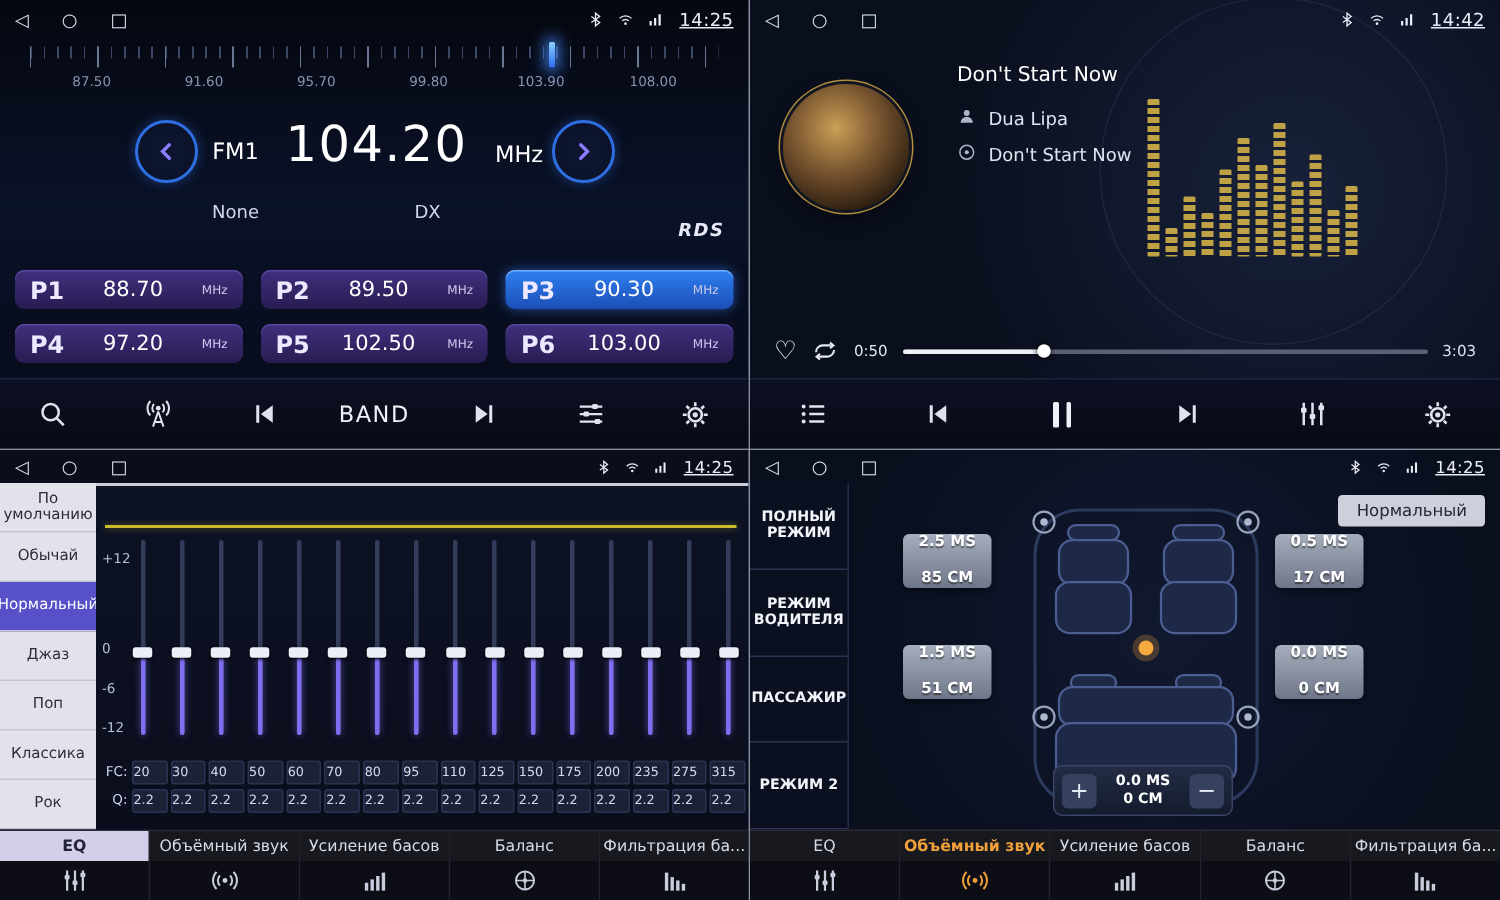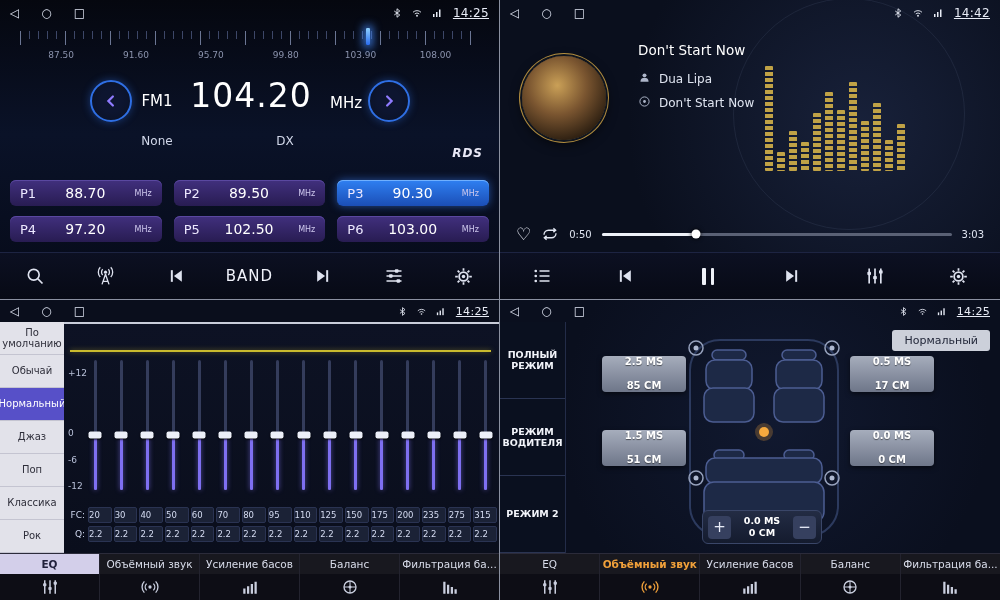--- a/index.html
+++ b/index.html
@@ -67,21 +67,21 @@
   .dx-label { position:absolute; left:250px; top:60px; width:70px; text-align:center; font-size:12px; color:#d2d8ea; }
   .rds-badge { position:absolute; right:16px; top:72px; font-size:12px; font-weight:bold;
     font-style:italic; letter-spacing:1px; color:#e8e8f6; }
   .presets { margin:14px 10px 0; display:grid; grid-template-columns:repeat(3,1fr);
     gap:10px 12px; flex:0 0 auto; }
   .preset { height:26px; border-radius:6px; display:flex; align-items:center;
     justify-content:space-between; padding:0 10px; cursor:pointer;
     background:linear-gradient(180deg,#41307e,#281c52); box-shadow:inset 0 1px 0 #5a48a0; }
   .preset.active { background:linear-gradient(180deg,#2f80f2,#1b4eb6);
     box-shadow:0 0 8px rgba(60,130,255,.55), inset 0 1px 0 #6fb0ff; }
-  .preset .pid { font-size:13px; font-weight:normal; color:#ece8ff; }
+  .preset .pid { font-size:16px; font-weight:bold; color:#ece8ff; }
   .preset .pfreq { font-size:14px; color:#fff; }
   .preset .punit { font-size:8px; color:#cfc9ee; }
 
   
   .q-player { display:flex; flex-direction:column;
     background:radial-gradient(circle at 72% 42%, #18213a 0%, #0a0f1d 58%); }
   .player-content { position:relative; flex:1; min-height:0; }
   .deco-circle { position:absolute; left:233px; top:-28px; width:232px; height:232px;
     border:1px solid rgba(150,170,210,.10); border-radius:50%; }
   .album { position:absolute; left:22px; top:30px; width:84px; height:84px; border-radius:50%;
@@ -142,21 +142,21 @@
   .sur-side { width:66px; background:#0a101f; border-right:1px solid #232c48;
     display:flex; flex-direction:column; flex:0 0 auto; }
   .sur-side .item { flex:1; display:flex; align-items:center; justify-content:center; text-align:center;
     font-size:9.5px; font-weight:bold; color:#f2f4fa; border-bottom:1px solid #2a3452;
     padding:1px 3px; line-height:1.2; cursor:pointer; }
   .sur-main { flex:1; position:relative; }
   .profile-btn { position:absolute; top:8px; right:10px; background:#ccd0da; color:#23283a;
     font-size:11px; padding:4px 12px; border-radius:3px; border:none; cursor:pointer;
     font-family:inherit; }
   .car { position:absolute; left:114px; top:6px; }
-  .valbox { position:absolute; width:84px; height:36px; border-radius:4px; cursor:pointer;
+  .valbox { position:absolute; width:59px; height:36px; border-radius:4px; cursor:pointer;
     background:linear-gradient(180deg,#a6adbc,#6e7689); box-shadow:0 2px 5px rgba(0,0,0,.5);
     display:flex; flex-direction:column; align-items:center; justify-content:center;
     color:#fff; font-size:10px; font-weight:bold; line-height:1.25; text-shadow:0 1px 1px rgba(0,0,0,.5);gap:12px; }
   .vb-fl { left:36px; top:34px; } .vb-fr { left:284px; top:34px; }
   .vb-rl { left:36px; top:108px; } .vb-rr { left:284px; top:108px; }
   .delay-ctl { position:absolute; left:136px; top:188px; width:120px; height:34px;
     background:linear-gradient(180deg,#232c44,#141b2e); border:1px solid #3a4668; border-radius:6px;
     display:flex; align-items:center; justify-content:space-between; padding:0 5px; }
   .ctl-btn { width:23px; height:23px; border-radius:4px; background:#36405f; color:#e8ecf8;
     display:flex; align-items:center; justify-content:center; font-size:15px; cursor:pointer;
@@ -720,20 +720,21 @@
             </svg>
           </span>
         <span class="time">14:25</span>
       </div>
     </div>
 
     <div class="sur-body">
       <aside class="sur-side">
         <div class="item">ПОЛНЫЙ РЕЖИМ</div>
         <div class="item">РЕЖИМ ВОДИТЕЛЯ</div>
+        <div class="item">ПАССАЖИР</div>
         <div class="item">РЕЖИМ 2</div>
       </aside>
 
       <div class="sur-main">
         <button class="profile-btn">Нормальный</button>
 
         <svg class="car" width="168" height="218" viewBox="0 0 168 218">
           <rect x="10" y="12" width="148" height="196" rx="30" fill="none" stroke="#2c3a5e" stroke-width="2"></rect>
           <g fill="none" stroke="#97a2bd" stroke-width="1.5">
             <circle cx="16" cy="20" r="7"></circle>

